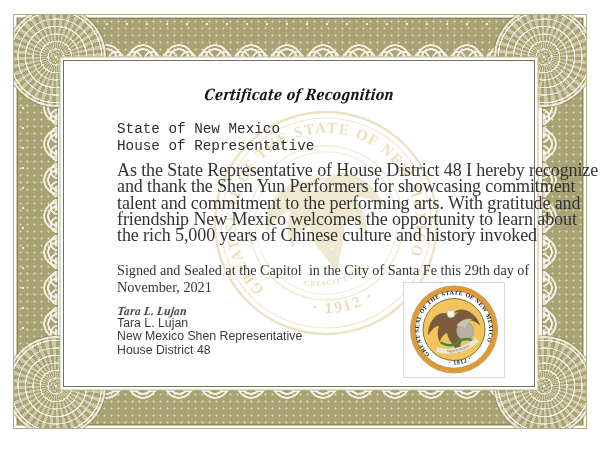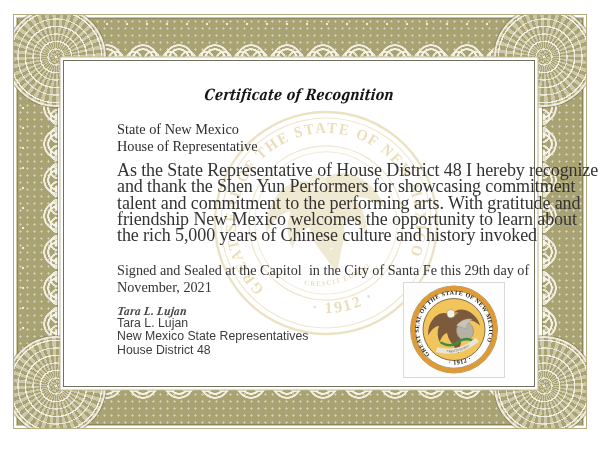--- a/index.html
+++ b/index.html
@@ -56,21 +56,21 @@
   .rosette.bl{left:-8px;bottom:-8px;} .rosette.br{right:-8px;bottom:-8px;}
 
   
   .content{position:absolute;left:63px;top:60px;width:470px;height:325px;background:#fff;
            border:1.5px solid #72705f;box-shadow:0 0 0 2.5px #fff, 0 0 0 3.5px #bdb68e;}
   .wm{position:absolute;left:142px;top:42px;width:240px;height:240px;}
 
   .title-row{position:absolute;left:0;right:0;top:24px;text-align:center;color:#161616;}
   .script-lg{display:inline-block;font:italic 600 15.5px "DejaVu Serif", serif;
              transform:scaleX(.82) skewX(-8deg);letter-spacing:.2px;}
-  .issuer{position:absolute;left:53px;top:60px;font-size:14.3px;line-height:17px;color:#2e2e2e;}
+  .issuer{position:absolute;left:53px;top:60px;font-size:14.3px;line-height:17px;color:#2e2e2e;font-family:Liberation Mono, monospace;}
   .bodytext{position:absolute;left:53px;top:101px;font-size:18px;line-height:16.3px;
             color:#333;letter-spacing:-.1px;}
   .bodytext div, .signed div{white-space:pre;}
   .signed{position:absolute;left:53px;top:201px;font-size:14.2px;line-height:17px;color:#333;}
   .sig-script{position:absolute;left:53px;top:240px;color:#4a4a4a;}
   .script-sm{display:inline-block;font:italic 600 11px "DejaVu Serif", serif;
              transform:scaleX(.85) skewX(-8deg);transform-origin:left bottom;}
   .sig-block{position:absolute;left:53px;top:256px;font-family:"Liberation Sans", sans-serif;
              font-size:12.3px;line-height:13.4px;color:#3c3c3c;}
   .seal-photo{position:absolute;left:339px;top:221px;width:100px;height:94px;
@@ -146,21 +146,21 @@
       <div>Signed and Sealed at the Capitol  in the City of Santa Fe this 29th day of</div>
       <div>November, 2021</div>
     </div>
 
     <div class="sig-script">
       <span class="script-sm">Tara L. Lujan</span>
     </div>
 
     <div class="sig-block">
       <div>Tara L. Lujan</div>
-      <div>New Mexico State Representatives</div>
+      <div>New Mexico Shen Representative</div>
       <div>House District 48</div>
     </div>
 
     <div class="seal-photo">
       <svg viewBox="0 0 100 94">
         <g transform="rotate(-11 50 46.5)">
           <circle cx="50" cy="46.5" r="43.5" fill="#ffffff" stroke="#9a8c64" stroke-width=".8"></circle>
           <circle cx="50" cy="46.5" r="41" fill="none" stroke="#e09a33" stroke-width="4.6"></circle>
           <circle cx="50" cy="46.5" r="38.6" fill="none" stroke="#8d7c50" stroke-width=".6"></circle>
           <circle cx="50" cy="46.5" r="31" fill="#f2c55c" stroke="#6f5e38" stroke-width=".8"></circle>

